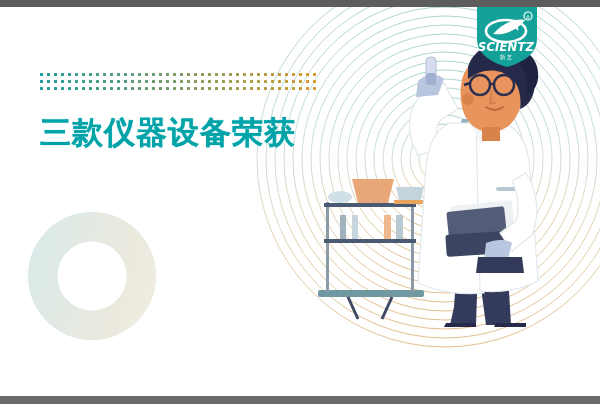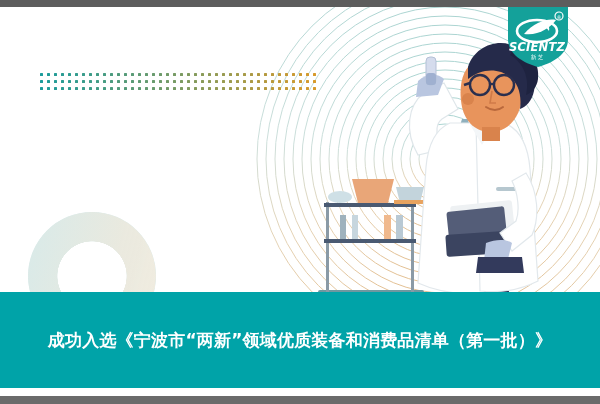--- a/index.html
+++ b/index.html
@@ -39,21 +39,21 @@
   .dotrow i{display:block;width:3px;height:3px;border-radius:.5px;}
 
   
   .headline{position:absolute;left:40px;top:106px;z-index:6;color:#00a3a8;
     font-size:31px;font-weight:700;line-height:38px;letter-spacing:1px;
     font-family:"DejaVu Sans","Liberation Sans",sans-serif;
     text-shadow:0 0 1px #00a3a8;}
   .headline div{white-space:nowrap;}
 
   
-  .logo{position:absolute;left:504px;top:0px;width:68px;height:60px;z-index:45;}
+  .logo{position:absolute;left:473px;top:0px;width:68px;height:60px;z-index:45;}
   .logo svg{display:block;}
 
   
   .illo{position:absolute;left:300px;top:20px;width:300px;height:300px;z-index:5;}
   .illo svg{display:block;}
 
   
   .banner{
     position:absolute;left:0;bottom:8px;width:600px;height:96px;background:#00a3a8;z-index:30;
     display:flex;align-items:center;justify-content:center;
@@ -229,20 +229,21 @@
         <i style="background: rgb(191, 154, 57);"></i>
         <i style="background: rgb(196, 154, 55);"></i>
         <i style="background: rgb(201, 154, 52);"></i>
         <i style="background: rgb(205, 154, 49);"></i>
         <i style="background: rgb(210, 154, 46);"></i>
         <i style="background: rgb(215, 154, 43);"></i>
       </div>
   </div>
 
   <div class="headline">
+    <div>三款仪器设备荣获</div>
   </div>
 
   <div class="illo">
     <svg width="300" height="300" viewBox="0 0 300 300" aria-hidden="true">
 
       <g>
         <rect x="18" y="263" width="106" height="7" rx="2" fill="#6f98a0"></rect>
         <path d="M48 270 l10 22 M92 270 l-10 22" stroke="#3e4a63" stroke-width="3" fill="none"></path>
         <rect x="26" y="175" width="3" height="90" fill="#8a9aa6"></rect>
         <rect x="111" y="175" width="3" height="90" fill="#8a9aa6"></rect>
@@ -317,19 +318,16 @@
       <ellipse cx="33" cy="24" rx="20" ry="11" fill="none" stroke="#ffffff" stroke-width="2.6"></ellipse>
       <path d="M20 27 c10 -12 24 -16 32 -14 -6 8 -18 16 -32 14 z" fill="#ffffff"></path>
       <path d="M40 14 c4 2 6 6 5 10 -3 -4 -6 -7 -9 -8 z" fill="#ffffff"></path>
       <circle cx="55" cy="9" r="4" fill="none" stroke="#ffffff" stroke-width="1.2"></circle>
       <text x="55" y="11.6" font-size="5" fill="#ffffff" text-anchor="middle" font-family="DejaVu Sans, sans-serif">®</text>
       <text x="33" y="44" font-size="11.5" fill="#ffffff" text-anchor="middle" font-weight="bold" font-style="italic" letter-spacing="0.2" font-family="DejaVu Sans, sans-serif">SCIENTZ</text>
       <text x="33" y="52" font-size="5.5" fill="#ffffff" text-anchor="middle" font-family="DejaVu Sans, sans-serif">新 芝</text>
     </svg>
   </div>
 
-  <div class="banner">
-    <span class="banner-text">成功入选《宁波市“两新”领域优质装备和消费品清单（第一批）》</span>
-  </div>
 
 </div>
 
 <div class="bottombar"></div>
 
 </body></html>

